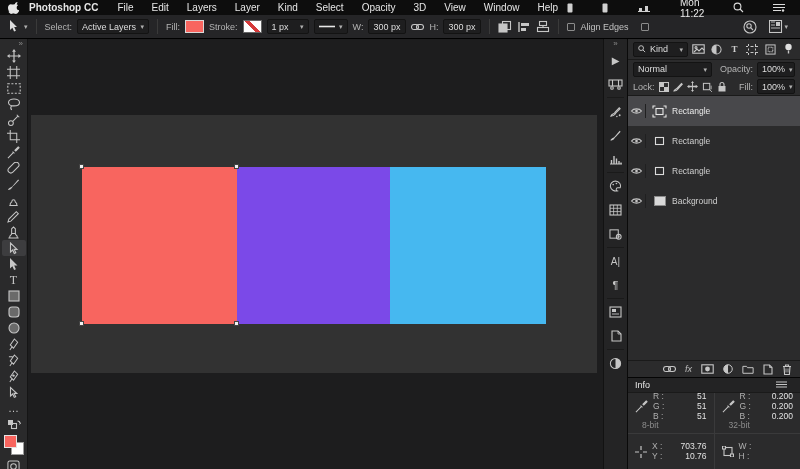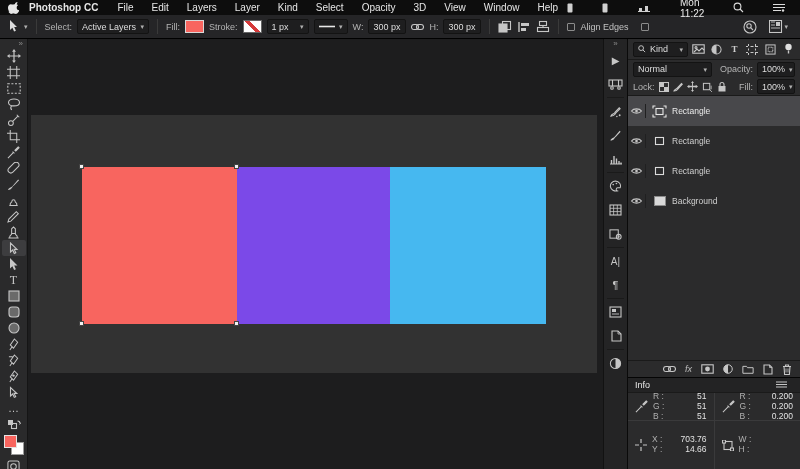--- a/index.html
+++ b/index.html
@@ -683,29 +683,33 @@
         <div class="icell">
           <span class="icn">
               <svg width="13" height="13" viewBox="0 0 14 14">
                 <path d="M1 13l5.5-5.5M6 6l2 2M12 1l1 1-3.5 3.5-1-1z" fill="#c6c6c6"></path>
               </svg>
             </span>
           <span class="ilabels"><span>R :</span><br><span>G :</span><br><span>B :</span></span>
           <span class="ivals"><span>0.200</span><br><span>0.200</span><br><span>0.200</span></span>
         </div>
       </div>
+      <div class="idepth">
+        <div>8-bit</div>
+        <div class="r">32-bit</div>
+      </div>
       <div class="ixy">
         <div class="icell l">
           <span class="icn">
               <svg width="12" height="12" viewBox="0 0 12 12">
                 <path d="M6 0v4M6 8v4M0 6h4M8 6h4" stroke-width="1.2"></path>
               </svg>
             </span>
           <span class="ilabels"><span>X :</span><br><span>Y :</span></span>
-          <span class="ivals"><span>703.76</span><br><span>14.66</span></span>
+          <span class="ivals"><span>703.76</span><br><span>10.76</span></span>
         </div>
         <div class="icell">
           <span class="icn">
               <svg width="12" height="11" viewBox="0 0 12 11">
                 <rect x="2" y="1.5" width="8" height="8"></rect>
                 <rect x="0.5" y="0" width="3" height="3" fill="#2b2b2c" stroke="#c6c6c6"></rect>
                 <rect x="8.5" y="8" width="3" height="3" fill="#2b2b2c" stroke="#c6c6c6"></rect>
               </svg>
             </span>
           <span class="ilabels"><span>W :</span><br><span>H :</span></span>

